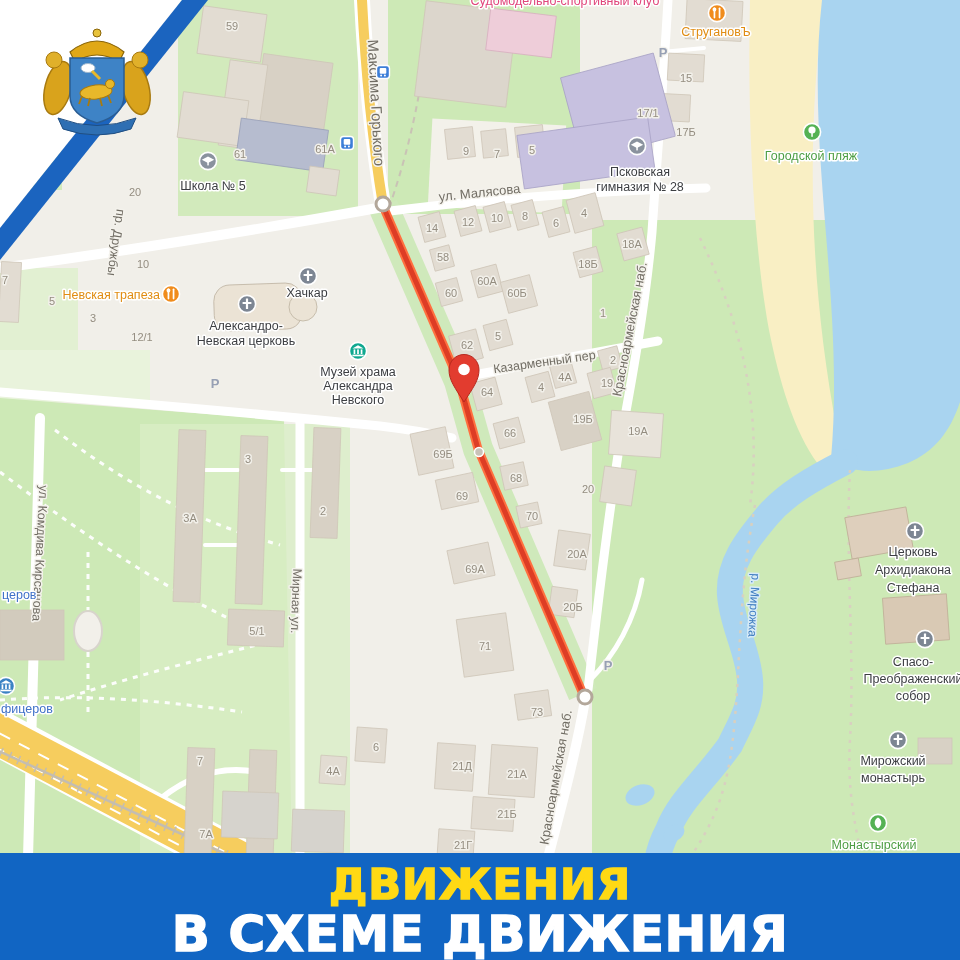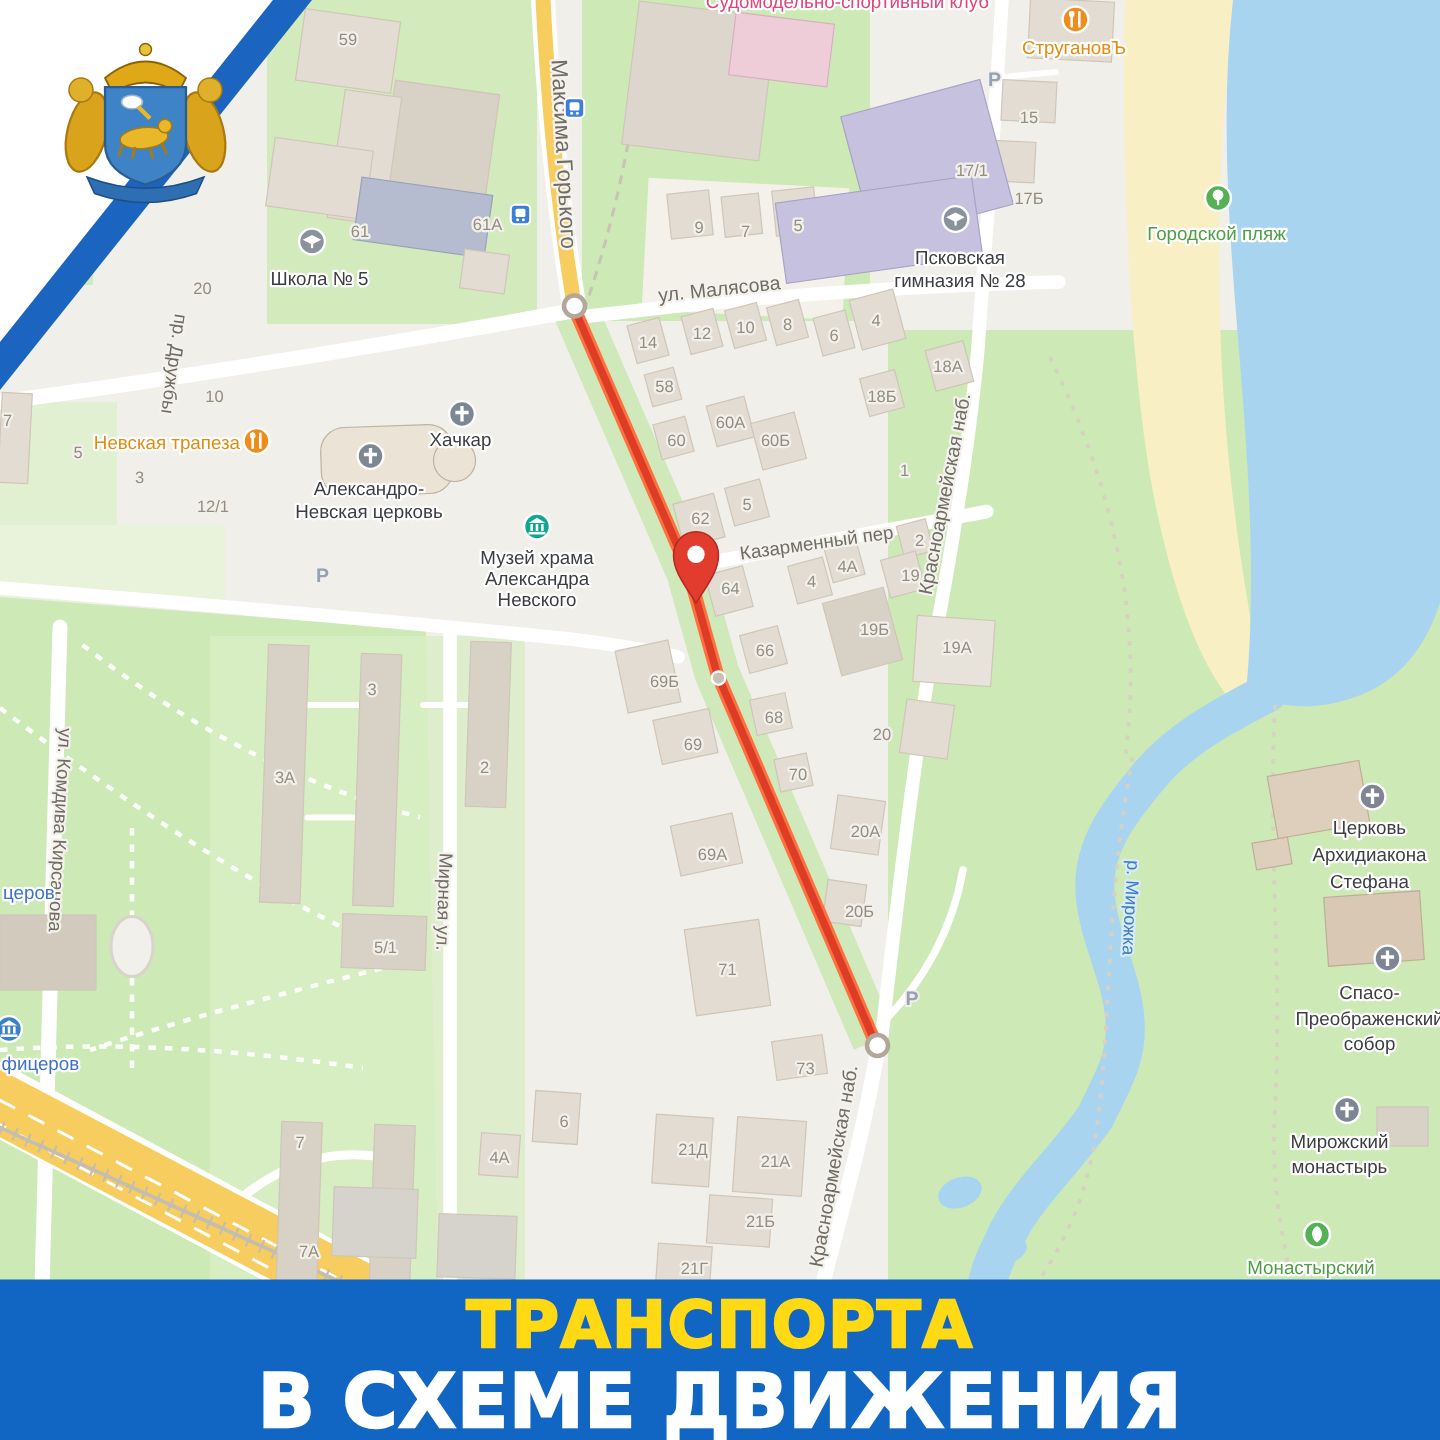--- a/index.html
+++ b/index.html
@@ -381,17 +381,17 @@
       <circle cx="110" cy="84" r="4.5" fill="#e8b82a" stroke="#a87a10"></circle>
       <path d="M82,96 l-3,8 M90,98 l-2,8 M100,98 l2,8 M108,95 l3,8" stroke="#a87a10" stroke-width="1.8" fill="none"></path>
       <ellipse cx="88" cy="68" rx="7" ry="4.5" fill="#ffffff" stroke="#9db6cc"></ellipse>
       <path d="M92,71 l8,8" stroke="#e8b82a" stroke-width="3"></path>
       <path d="M58,118 Q97,133 136,118 L131,129 Q97,141 63,129 Z" fill="#2e6fb3" stroke="#1f4e82"></path>
     </g>
   </svg>
 
   <div class="banner">
     <div id="banner-bg" style="position: absolute; inset: 0px; background: rgb(17, 101, 195);"></div>
-    <div class="banner-line1" style="color: rgb(255, 217, 20);">ТРАНСПОРТА</div>
+    <div class="banner-line1" style="color: rgb(255, 217, 20);">ДВИЖЕНИЯ</div>
     <div class="banner-line2" style="color: rgb(255, 255, 255);">В СХЕМЕ ДВИЖЕНИЯ ТРАНСПОРТА</div>
   </div>
 
 </div>
 
 </body></html>

